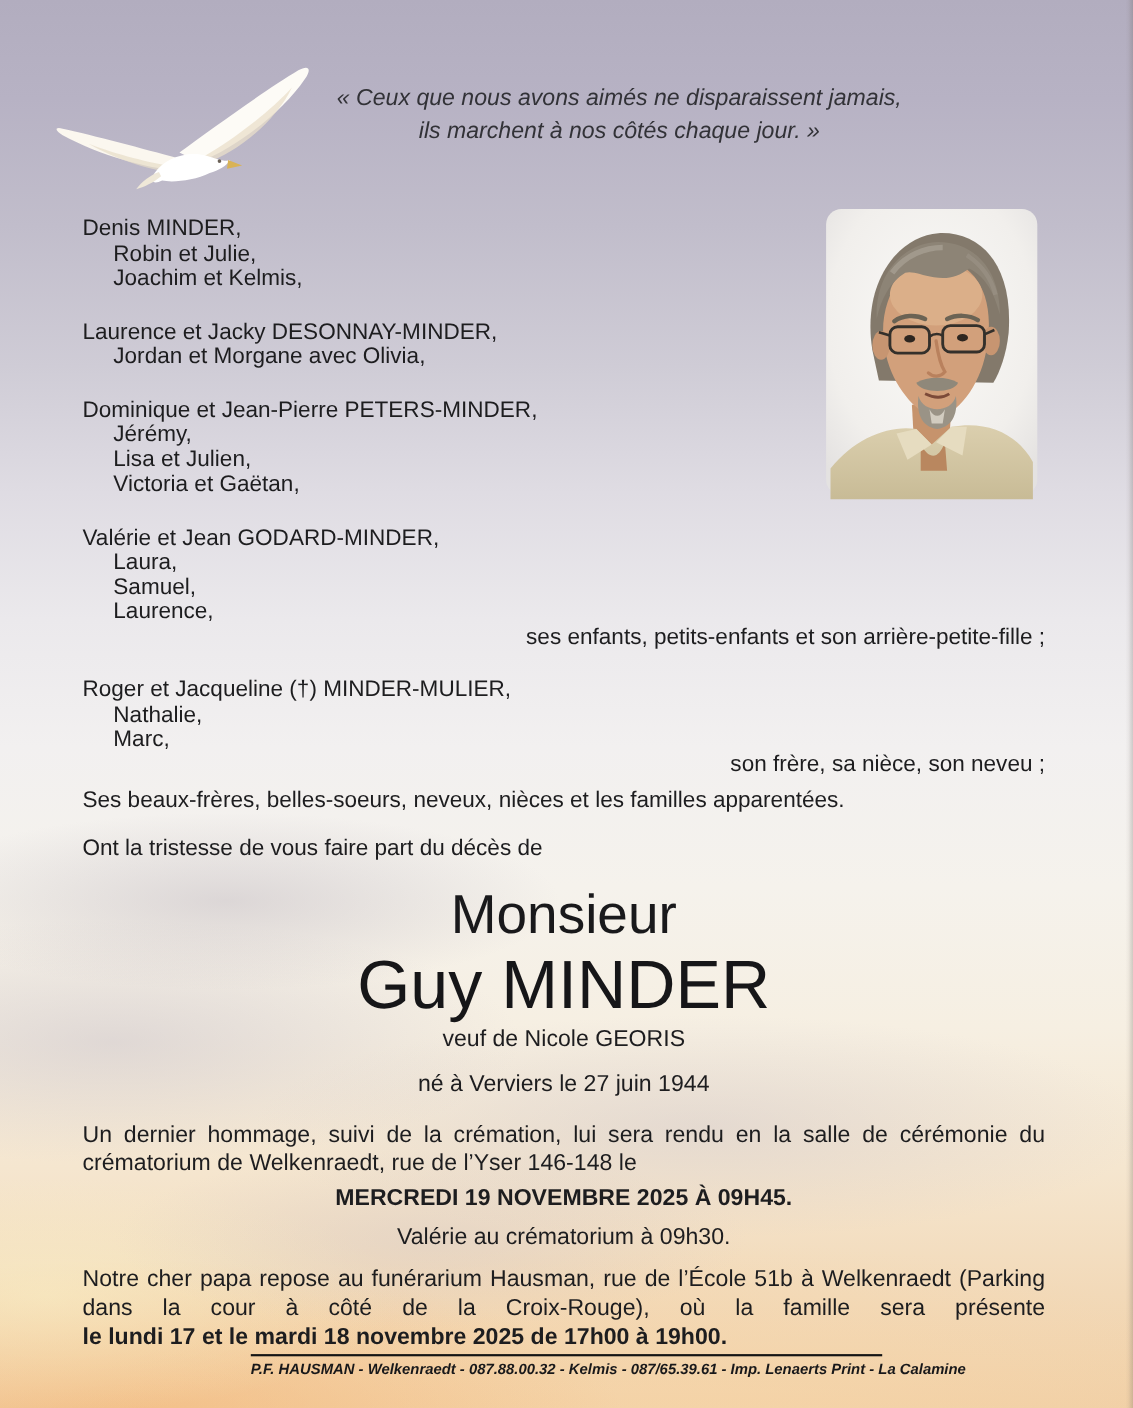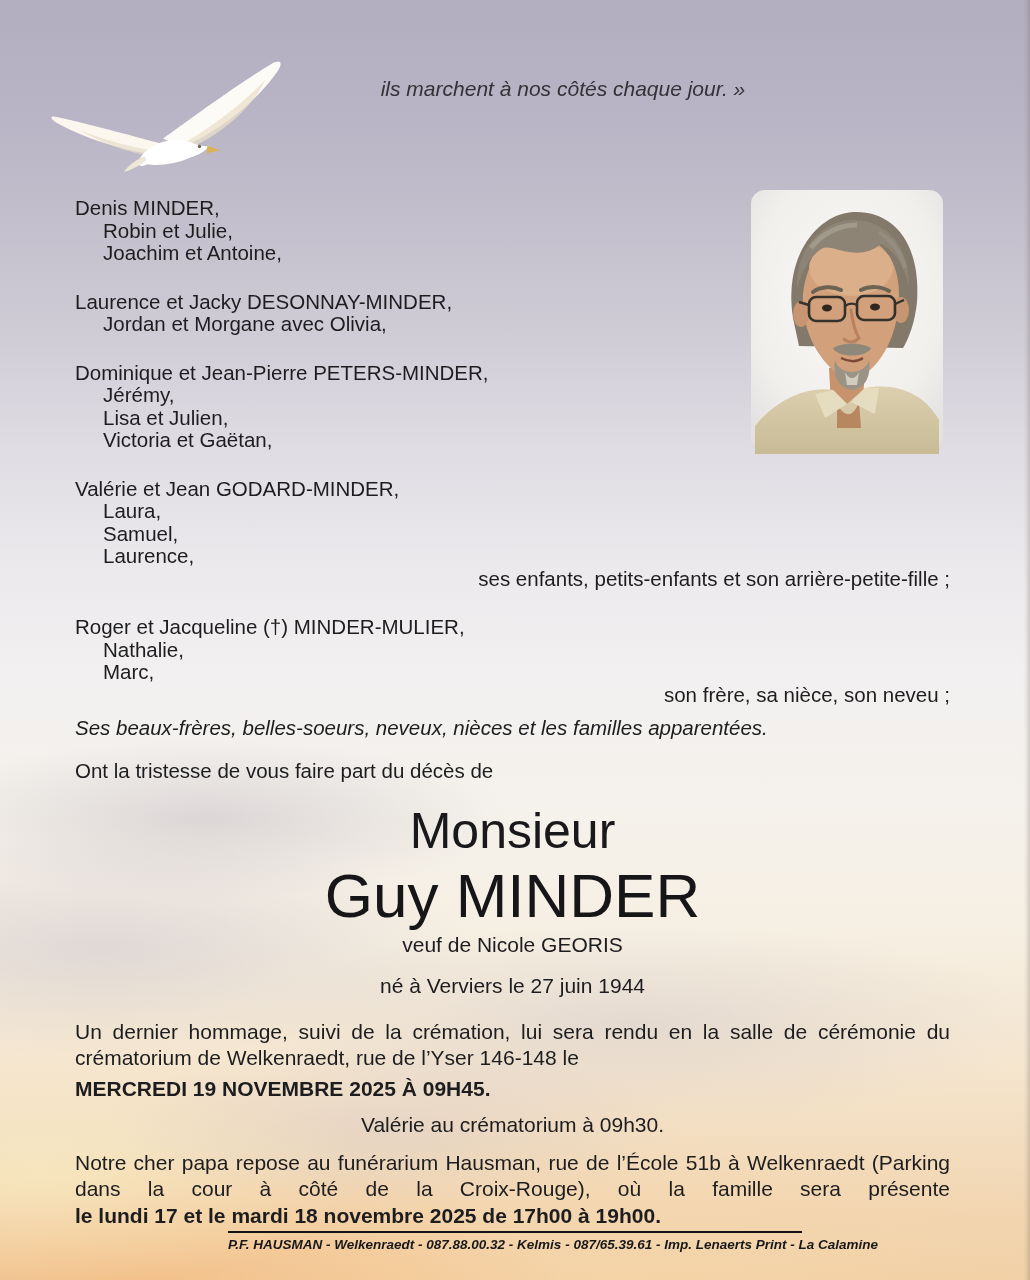--- a/index.html
+++ b/index.html
@@ -23,29 +23,29 @@
   .dove { position:absolute; left:46px; top:58px; width:250px; height:116px; }
   .quote { position:absolute; left:303px; top:74px; width:520px; text-align:center;
     font-style:italic; font-size:21px; line-height:30px; color:#323237; }
   .portrait { position:absolute; left:749px; top:190px; width:196px; height:264px; }
   .content { position:absolute; left:75px; top:197px; width:875px; font-size:20.5px; }
   .fam-line { line-height:22.5px; }
   .fam-group { margin-top:26px; }
   .fam-group.first { margin-top:0; }
   .fam-child { padding-left:28px; }
   .rel-line { line-height:22.5px; text-align:right; }
-  .ext-line { margin-top:11px; line-height:22.5px;font-style:italic; }
+  .ext-line { margin-top:11px; line-height:22.5px; }
   .announce-line { margin-top:20px; line-height:22.5px; }
   .m-title { margin-top:23px; font-size:50px; line-height:52px; text-align:center; color:#19191b; }
   .m-name { margin-top:7px; font-size:62px; line-height:64px; text-align:center; color:#161618; }
   .m-marital { margin-top:5px; font-size:21px; line-height:24px; text-align:center; }
   .m-birth { margin-top:15px; font-size:21px; line-height:27px; text-align:center; }
   .m-death { font-size:21px; line-height:27px; text-align:center; }
   .c-para { margin-top:20px; font-size:21px; line-height:25.5px; text-align:justify; }
-  .c-date { margin-top:6px; font-size:21px; line-height:26px; font-weight:bold; }
+  .c-date { margin-top:6px; font-size:21px; line-height:26px; font-weight:bold; text-align:center; }
   .c-meeting { margin-top:10px; font-size:21px; line-height:25px; text-align:center; }
   .v-para { margin-top:13px; font-size:21px; line-height:26px; text-align:justify; text-align-last:justify; }
   .v-hours { font-size:21px; line-height:27px; font-weight:bold; }
   .footer { position:absolute; top:1231px; left:50%; transform:translateX(-50%);
     width:574px; border-top:2px solid #141414; padding-top:4px; }
   .footer-text { font-size:13.5px; font-weight:bold; font-style:italic; white-space:nowrap; color:#18181a; }
 </style>
 </head>
 <body>
 
@@ -56,20 +56,21 @@
     <path d="M140,86 C168,70 202,44 222,22 C208,52 172,82 142,92 Z" fill="#e9dfc9" opacity="0.75"></path>
     <path d="M116,87 C86,79 38,66 10,60 C2,58 3,62 10,66 C45,85 90,97 114,98 Z" fill="#fbf7ef"></path>
     <path d="M112,95 C92,92 60,84 34,74 C62,90 96,100 113,100 Z" fill="#e7ddc8" opacity="0.7"></path>
     <path d="M95,101 C104,88 124,80 143,85 C153,88 160,91 165,89 C162,94 154,99 146,101 C132,108 112,110 102,108 C94,112 90,109 95,101 Z" fill="#ffffff"></path>
     <path d="M101,104 C94,110 85,114 78,116 C83,109 91,103 99,100 Z" fill="#efe8d8"></path>
     <path d="M163,89 L176,94 L162,97 Z" fill="#d9b356"></path>
     <circle cx="155" cy="90" r="1.7" fill="#6b6257"></circle>
   </svg>
 
   <div class="quote">
+    <div>« Ceux que nous avons aimés ne disparaissent jamais,</div>
     <div>ils marchent à nos côtés chaque jour. »</div>
   </div>
 
   <svg class="portrait" viewBox="0 0 196 264" aria-hidden="true">
     <defs>
       <radialGradient id="pbg" cx="50%" cy="40%" r="70%">
         <stop offset="0%" stop-color="#faf9f7"></stop>
         <stop offset="70%" stop-color="#f1efec"></stop>
         <stop offset="100%" stop-color="#e4e2e1"></stop>
       </radialGradient>
@@ -106,21 +107,21 @@
     <path d="M92,168 C100,172 108,172 114,168" stroke="#7c4a38" stroke-width="2.5" fill="none"></path>
     <path d="M86,170 C90,186 116,186 120,170 C122,184 118,198 103,200 C88,198 84,184 86,170 Z" fill="#9a9386"></path>
     <path d="M96,182 C100,190 106,190 110,182 L108,195 L98,195 Z" fill="#d2ccc0"></path>
   </svg>
 
   <div class="content">
 
     <div class="fam-group first">
       <div class="fam-line">Denis MINDER,</div>
       <div class="fam-line fam-child">Robin et Julie,</div>
-      <div class="fam-line fam-child">Joachim et Antoine,</div>
+      <div class="fam-line fam-child">Joachim et Kelmis,</div>
     </div>
 
     <div class="fam-group">
       <div class="fam-line">Laurence et Jacky DESONNAY-MINDER,</div>
       <div class="fam-line fam-child">Jordan et Morgane avec Olivia,</div>
     </div>
 
     <div class="fam-group">
       <div class="fam-line">Dominique et Jean-Pierre PETERS-MINDER,</div>
       <div class="fam-line fam-child">Jérémy,</div>

